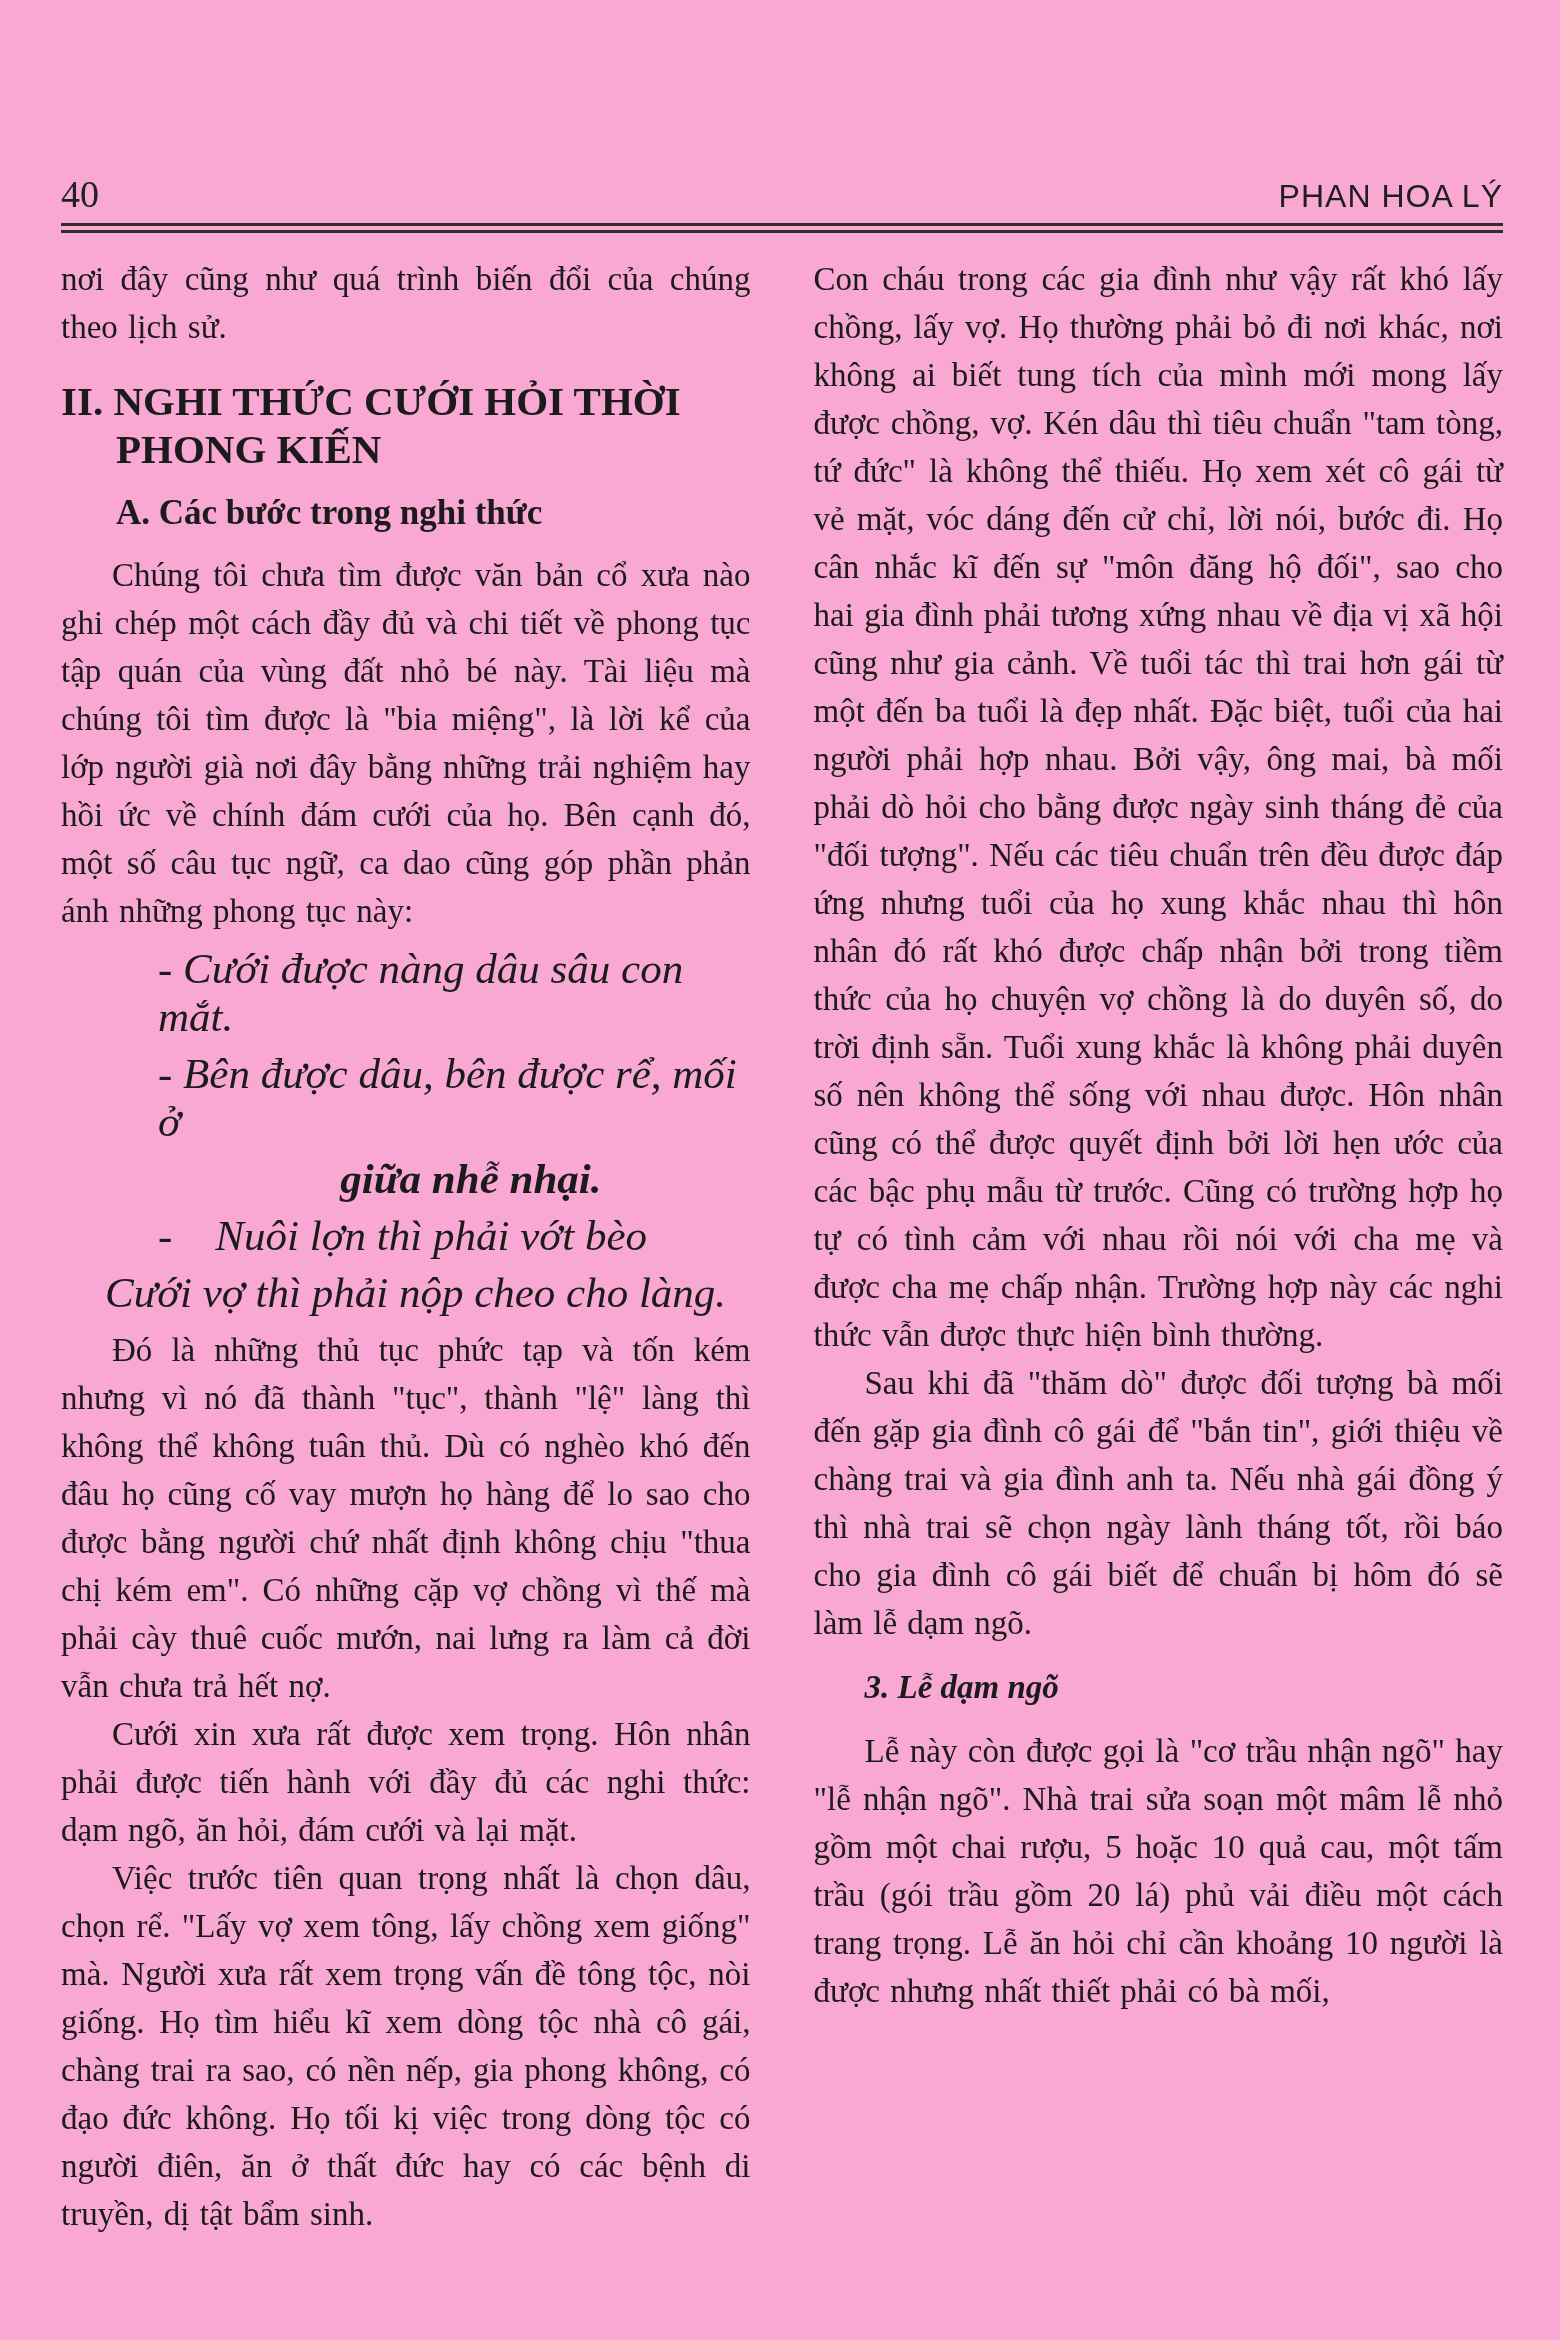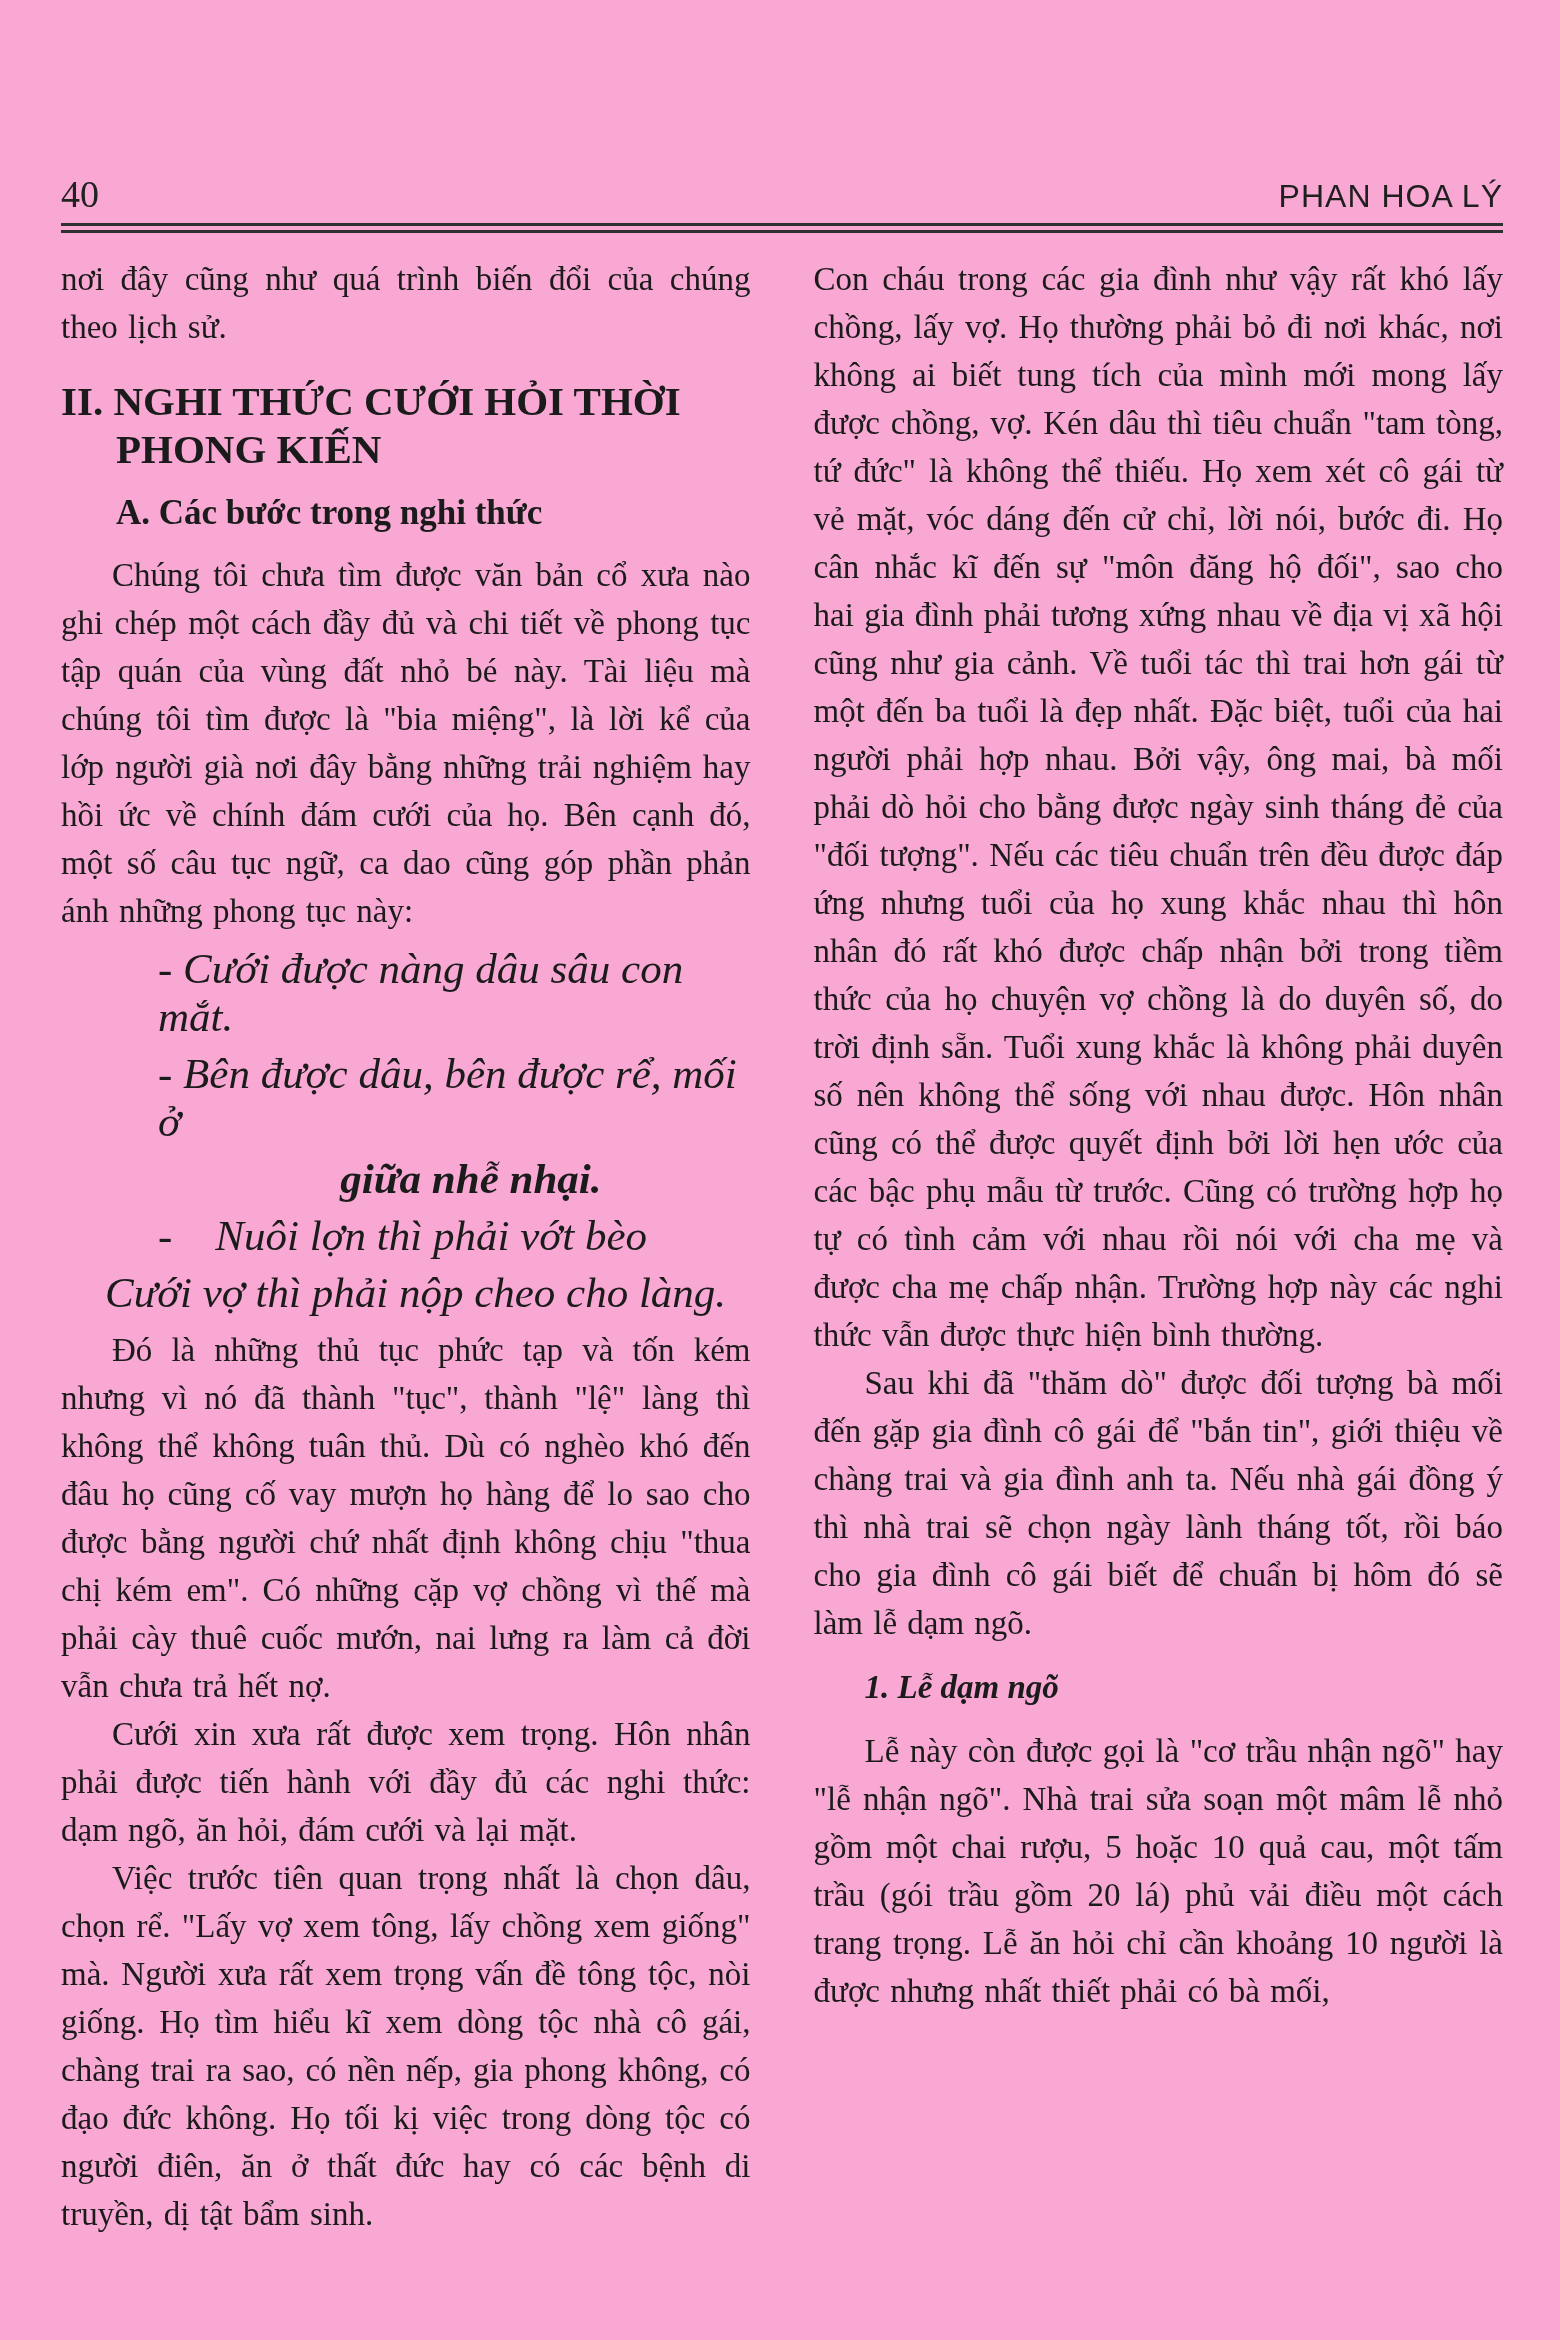--- a/index.html
+++ b/index.html
@@ -127,19 +127,19 @@
         <p class="quote quote-second">Cưới vợ thì phải nộp cheo cho làng.</p>
       </div>
       <p class="body-text indent">Đó là những thủ tục phức tạp và tốn kém nhưng vì nó đã thành "tục", thành "lệ" làng thì không thể không tuân thủ. Dù có nghèo khó đến đâu họ cũng cố vay mượn họ hàng để lo sao cho được bằng người chứ nhất định không chịu "thua chị kém em". Có những cặp vợ chồng vì thế mà phải cày thuê cuốc mướn, nai lưng ra làm cả đời vẫn chưa trả hết nợ.</p>
       <p class="body-text indent">Cưới xin xưa rất được xem trọng. Hôn nhân phải được tiến hành với đầy đủ các nghi thức: dạm ngõ, ăn hỏi, đám cưới và lại mặt.</p>
       <p class="body-text indent">Việc trước tiên quan trọng nhất là chọn dâu, chọn rể. "Lấy vợ xem tông, lấy chồng xem giống" mà. Người xưa rất xem trọng vấn đề tông tộc, nòi giống. Họ tìm hiểu kĩ xem dòng tộc nhà cô gái, chàng trai ra sao, có nền nếp, gia phong không, có đạo đức không. Họ tối kị việc trong dòng tộc có người điên, ăn ở thất đức hay có các bệnh di truyền, dị tật bẩm sinh.</p>
     </section>
 
     <section class="col">
       <p class="body-text no-indent">Con cháu trong các gia đình như vậy rất khó lấy chồng, lấy vợ. Họ thường phải bỏ đi nơi khác, nơi không ai biết tung tích của mình mới mong lấy được chồng, vợ. Kén dâu thì tiêu chuẩn "tam tòng, tứ đức" là không thể thiếu. Họ xem xét cô gái từ vẻ mặt, vóc dáng đến cử chỉ, lời nói, bước đi. Họ cân nhắc kĩ đến sự "môn đăng hộ đối", sao cho hai gia đình phải tương xứng nhau về địa vị xã hội cũng như gia cảnh. Về tuổi tác thì trai hơn gái từ một đến ba tuổi là đẹp nhất. Đặc biệt, tuổi của hai người phải hợp nhau. Bởi vậy, ông mai, bà mối phải dò hỏi cho bằng được ngày sinh tháng đẻ của "đối tượng". Nếu các tiêu chuẩn trên đều được đáp ứng nhưng tuổi của họ xung khắc nhau thì hôn nhân đó rất khó được chấp nhận bởi trong tiềm thức của họ chuyện vợ chồng là do duyên số, do trời định sẵn. Tuổi xung khắc là không phải duyên số nên không thể sống với nhau được. Hôn nhân cũng có thể được quyết định bởi lời hẹn ước của các bậc phụ mẫu từ trước. Cũng có trường hợp họ tự có tình cảm với nhau rồi nói với cha mẹ và được cha mẹ chấp nhận. Trường hợp này các nghi thức vẫn được thực hiện bình thường.</p>
       <p class="body-text indent">Sau khi đã "thăm dò" được đối tượng bà mối đến gặp gia đình cô gái để "bắn tin", giới thiệu về chàng trai và gia đình anh ta. Nếu nhà gái đồng ý thì nhà trai sẽ chọn ngày lành tháng tốt, rồi báo cho gia đình cô gái biết để chuẩn bị hôm đó sẽ làm lễ dạm ngõ.</p>
-      <h3 class="numbered-heading">1. Lễ dạm ngõ</h3>
+      <h3 class="numbered-heading">3. Lễ dạm ngõ</h3>
       <p class="body-text indent">Lễ này còn được gọi là "cơ trầu nhận ngõ" hay "lễ nhận ngõ". Nhà trai sửa soạn một mâm lễ nhỏ gồm một chai rượu, 5 hoặc 10 quả cau, một tấm trầu (gói trầu gồm 20 lá) phủ vải điều một cách trang trọng. Lễ ăn hỏi chỉ cần khoảng 10 người là được nhưng nhất thiết phải có bà mối,</p>
     </section>
 
   </main>
 </div>
 
 
 </body></html>

